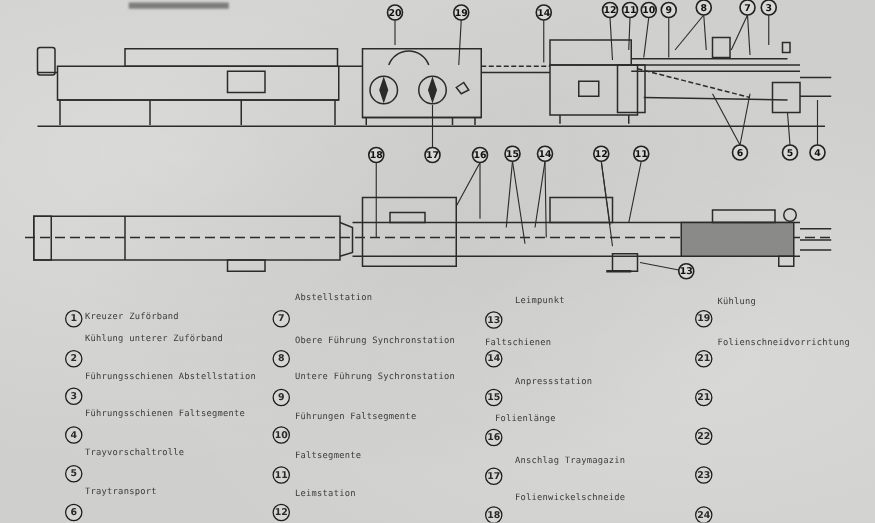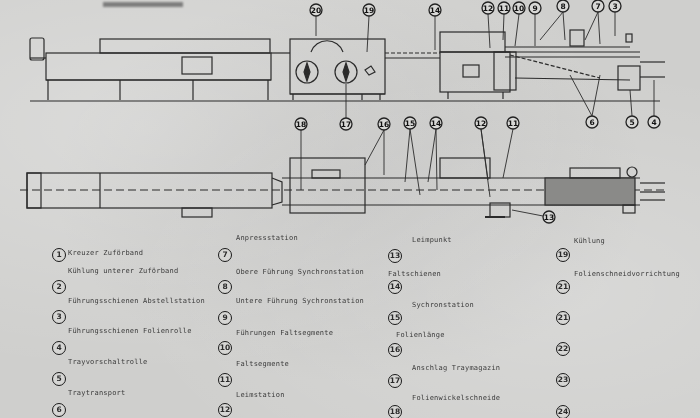--- a/index.html
+++ b/index.html
@@ -240,34 +240,34 @@
   <div class="legend-item" style="left:0;top:0">
     <span class="legend-num" style="left:52px;top:55px">2</span>
     <span class="legend-text" style="left:68px;top:42px">Kühlung unterer Zuförband</span>
   </div>
   <div class="legend-item" style="left:0;top:0">
     <span class="legend-num" style="left:52px;top:85px">3</span>
     <span class="legend-text" style="left:68px;top:72px">Führungsschienen Abstellstation</span>
   </div>
   <div class="legend-item" style="left:0;top:0">
     <span class="legend-num" style="left:52px;top:116px">4</span>
-    <span class="legend-text" style="left:68px;top:102px">Führungsschienen Folienrolle</span>
+    <span class="legend-text" style="left:68px;top:102px">Führungsschienen Faltsegmente</span>
   </div>
   <div class="legend-item" style="left:0;top:0">
     <span class="legend-num" style="left:52px;top:147px">5</span>
     <span class="legend-text" style="left:68px;top:133px">Trayvorschaltrolle</span>
   </div>
   <div class="legend-item" style="left:0;top:0">
     <span class="legend-num" style="left:52px;top:178px">6</span>
     <span class="legend-text" style="left:68px;top:164px">Traytransport</span>
   </div>
 
   <div class="legend-item">
     <span class="legend-num" style="left:218px;top:23px">7</span>
-    <span class="legend-text" style="left:236px;top:9px">Anpressstation</span>
+    <span class="legend-text" style="left:236px;top:9px">Abstellstation</span>
   </div>
   <div class="legend-item">
     <span class="legend-num" style="left:218px;top:55px">8</span>
     <span class="legend-text" style="left:236px;top:43px">Obere Führung Synchronstation</span>
   </div>
   <div class="legend-item">
     <span class="legend-num" style="left:218px;top:86px">9</span>
     <span class="legend-text" style="left:236px;top:72px">Untere Führung Sychronstation</span>
   </div>
   <div class="legend-item">
@@ -286,21 +286,21 @@
   <div class="legend-item">
     <span class="legend-num" style="left:388px;top:24px">13</span>
     <span class="legend-text" style="left:412px;top:11px">Leimpunkt</span>
   </div>
   <div class="legend-item">
     <span class="legend-num" style="left:388px;top:55px">14</span>
     <span class="legend-text" style="left:388px;top:45px">Faltschienen</span>
   </div>
   <div class="legend-item">
     <span class="legend-num" style="left:388px;top:86px">15</span>
-    <span class="legend-text" style="left:412px;top:76px">Sychronstation</span>
+    <span class="legend-text" style="left:412px;top:76px">Anpressstation</span>
   </div>
   <div class="legend-item">
     <span class="legend-num" style="left:388px;top:118px">16</span>
     <span class="legend-text" style="left:396px;top:106px">Folienlänge</span>
   </div>
   <div class="legend-item">
     <span class="legend-num" style="left:388px;top:149px">17</span>
     <span class="legend-text" style="left:412px;top:139px">Anschlag Traymagazin</span>
   </div>
   <div class="legend-item">

